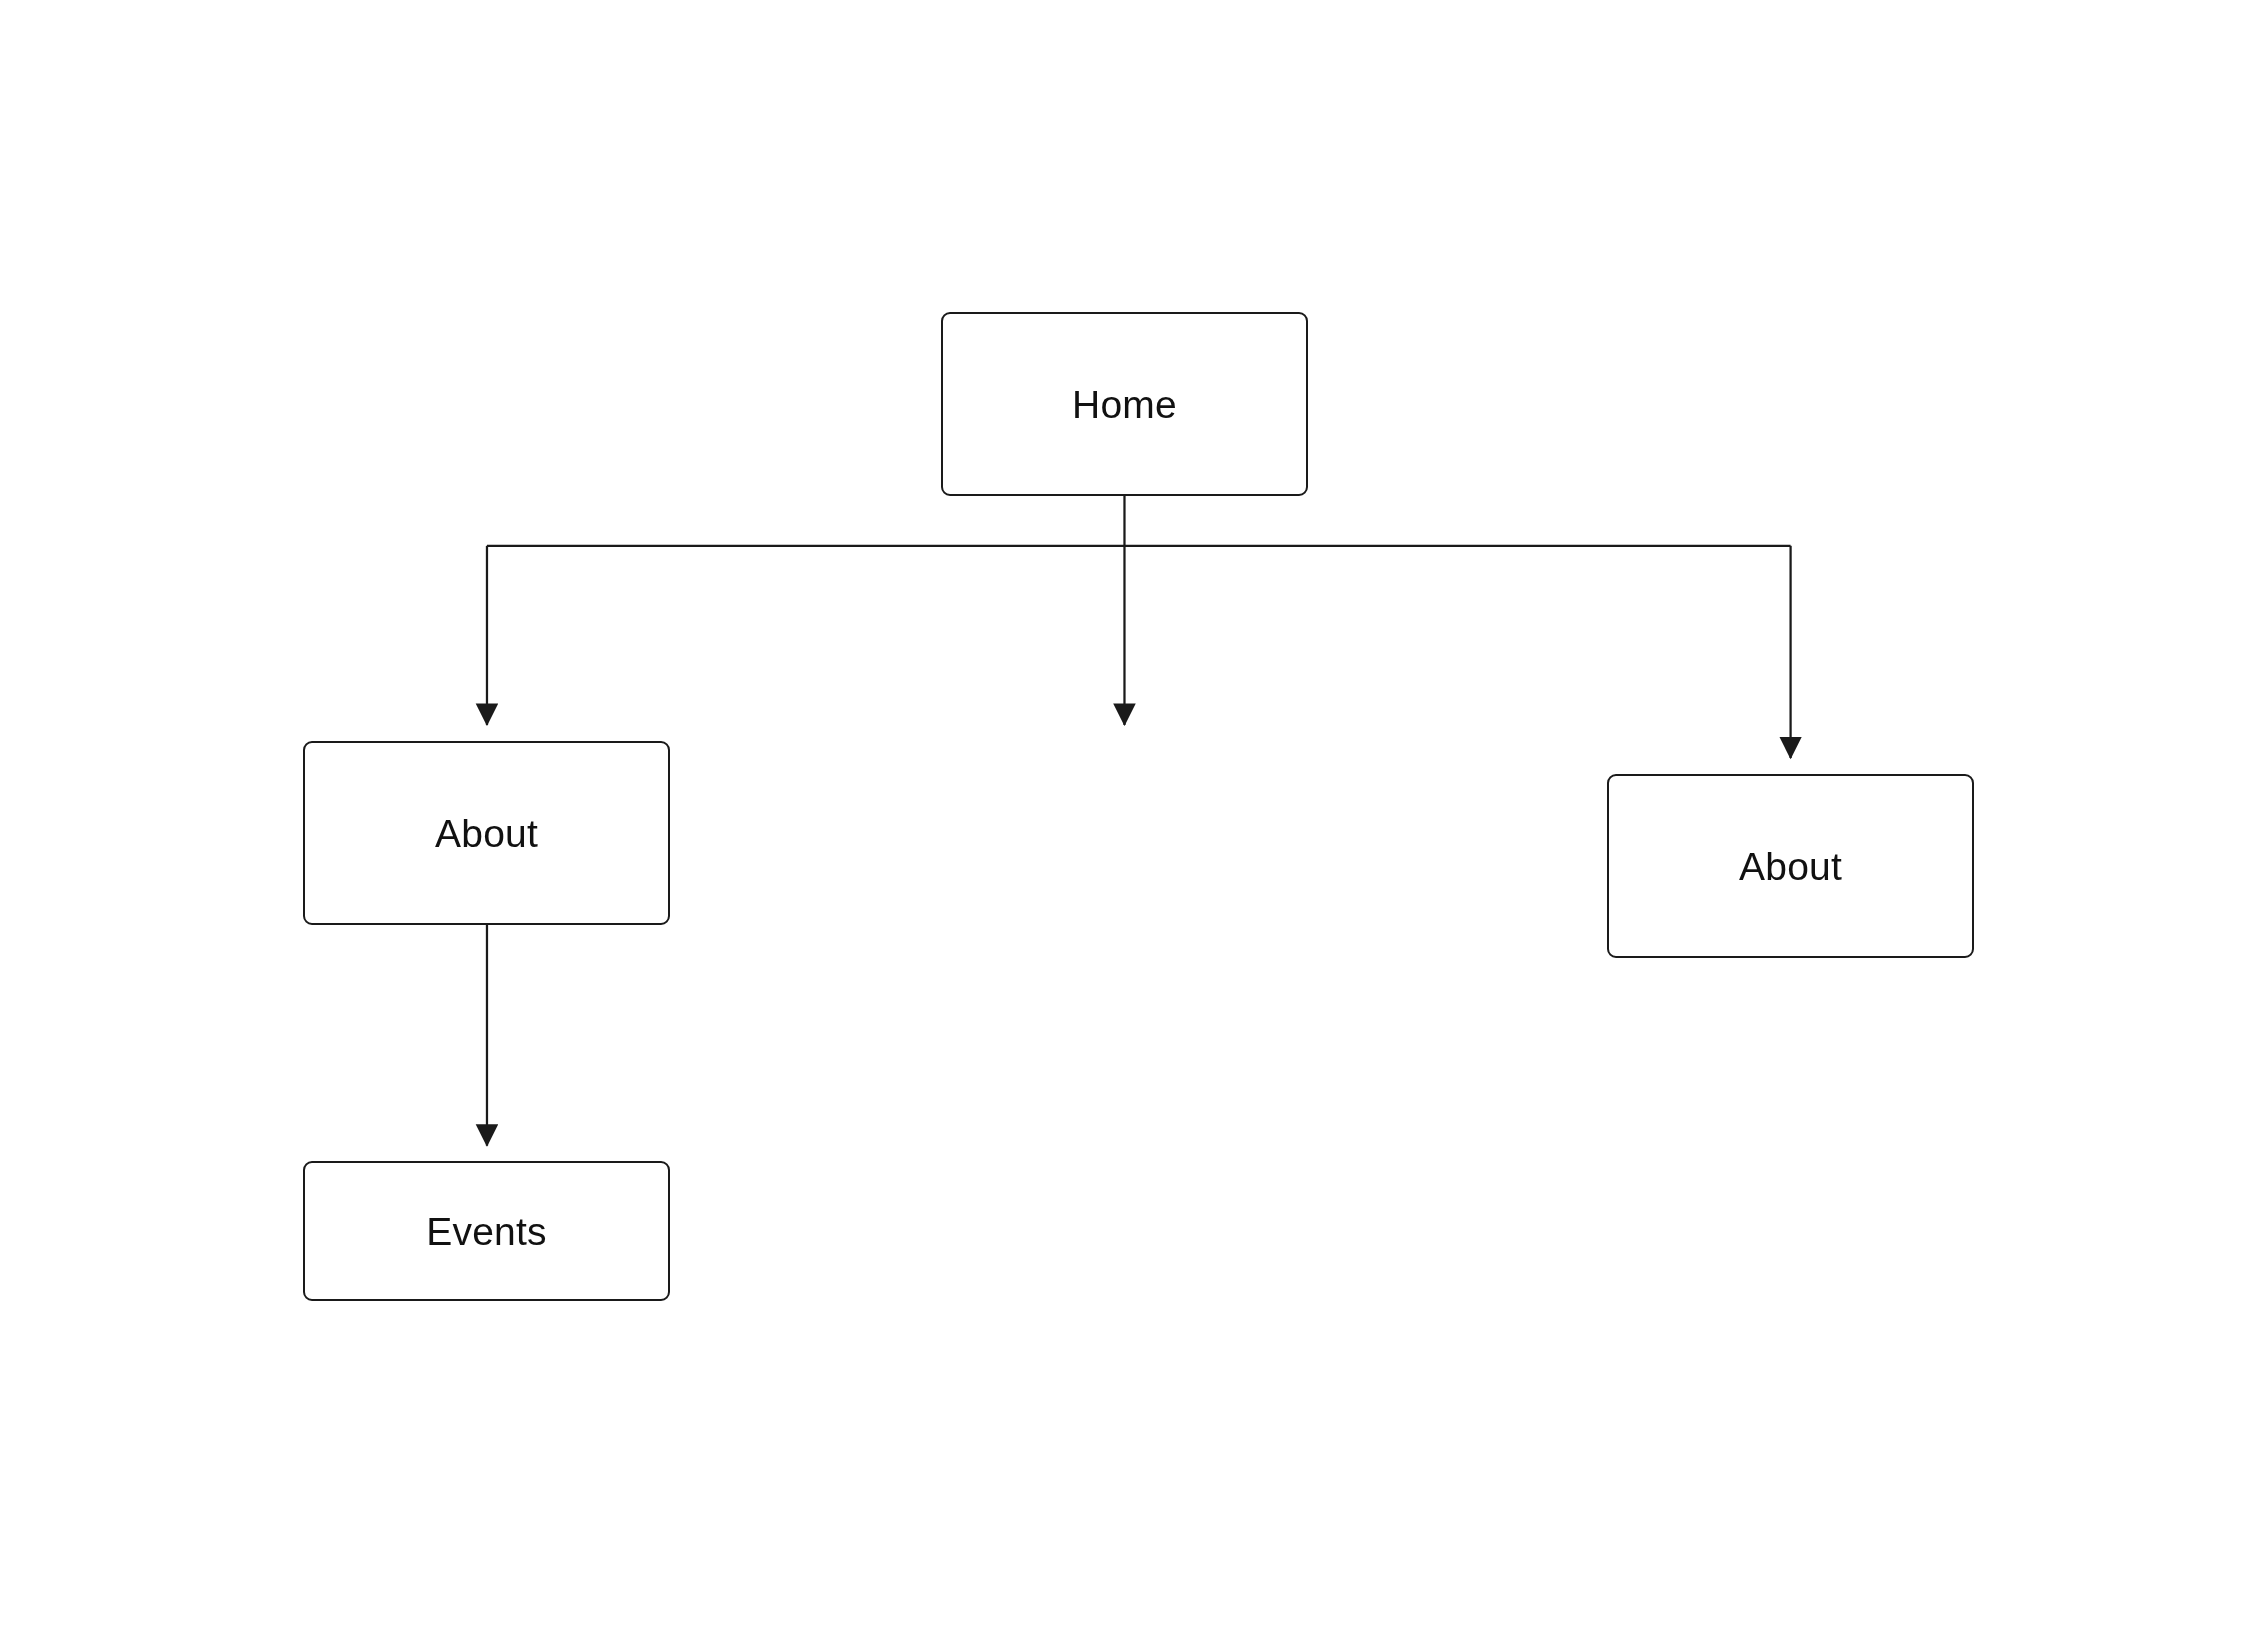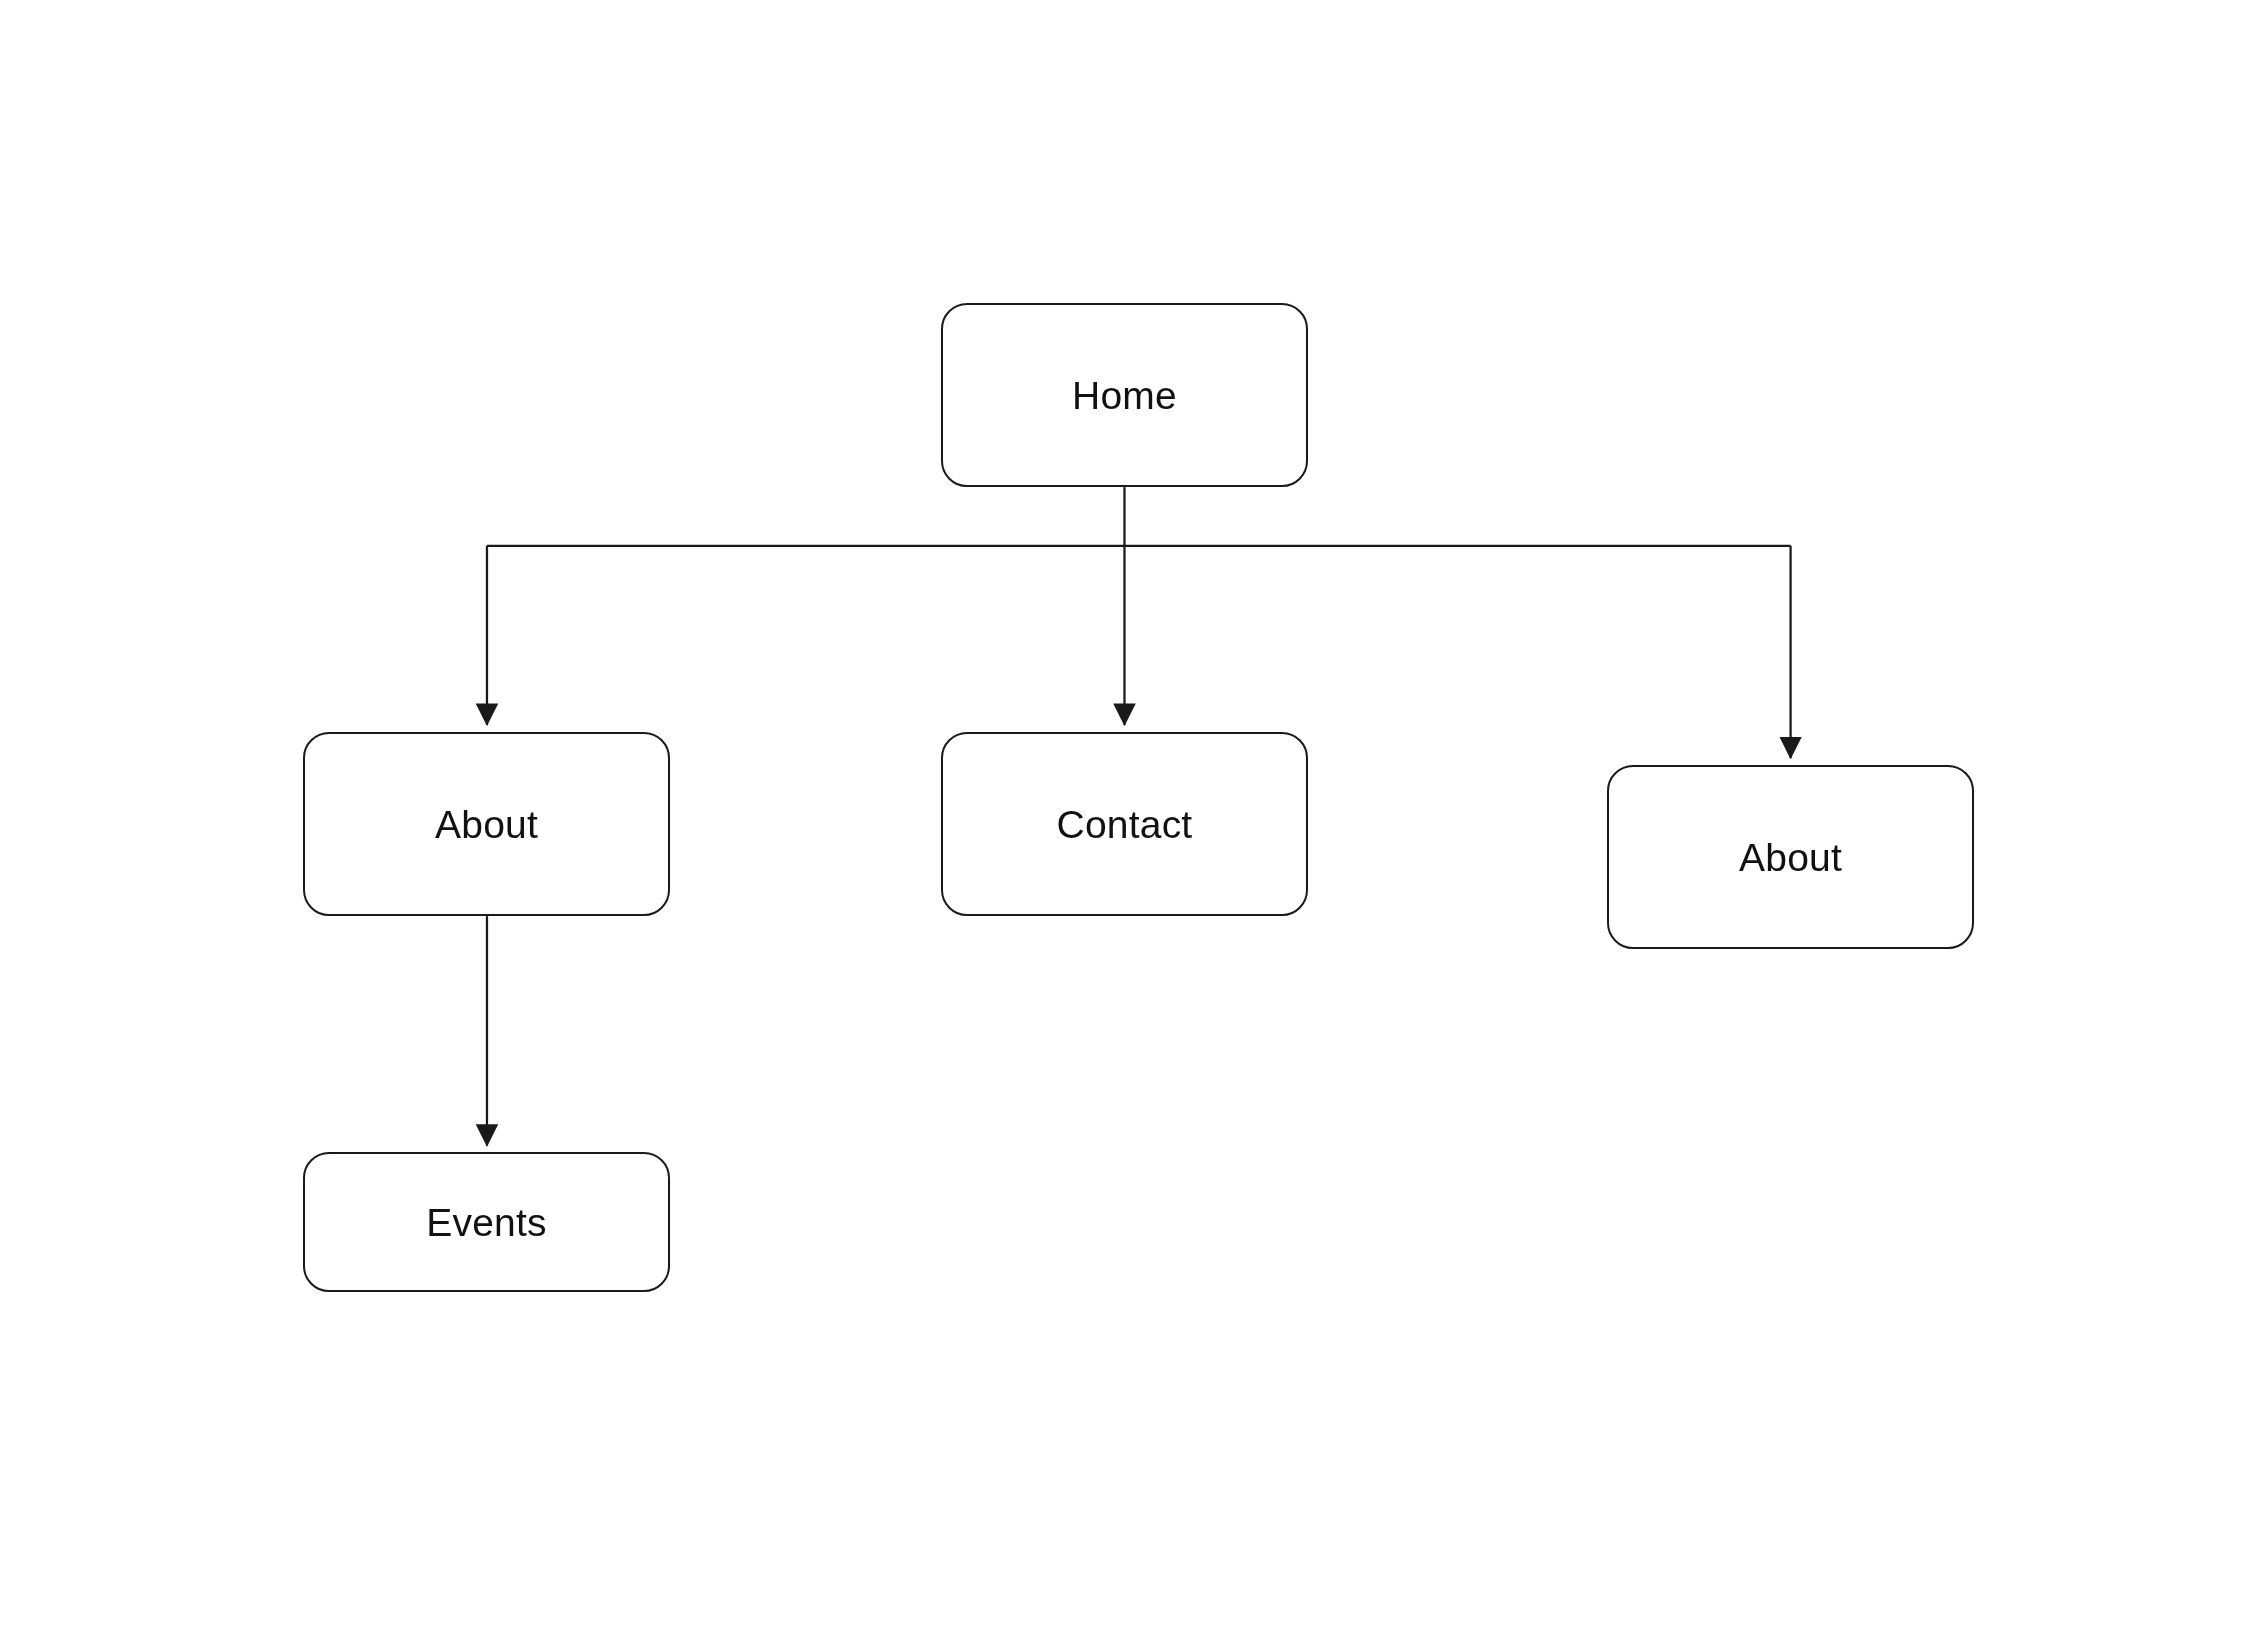--- a/index.html
+++ b/index.html
@@ -24,24 +24,25 @@
     left: 0;
     top: 0;
     width: 2261px;
     height: 1629px;
   }
   .node {
     position: absolute;
     box-sizing: border-box;
     background: #ffffff;
     border: 2.3px solid #1a1a1a;
-    border-radius: 26px;
+    border-radius: 9px;
     display: flex;
     align-items: center;
     justify-content: center;
+    margin-top: 9px;
   }
   .node-label {
     font-family: "Liberation Sans", sans-serif;
     font-size: 39px;
     line-height: 1;
     color: #111111;
     letter-spacing: 0.2px;
     white-space: nowrap;
   }
 </style>
@@ -71,23 +72,20 @@
   </svg>
 
   <div class="node" style="left:941px; top:303px; width:367px; height:184px;">
     <span class="node-label">Home</span>
   </div>
 
   <div class="node" style="left:303px; top:732px; width:367px; height:184px;">
     <span class="node-label">About</span>
   </div>
 
-  <div class="node" style="left:941px; top:732px; width:367px; height:184px;">
-    <span class="node-label">Contact</span>
-  </div>
 
   <div class="node" style="left:1607px; top:765px; width:367px; height:184px;">
     <span class="node-label">About</span>
   </div>
 
   <div class="node" style="left:303px; top:1152px; width:367px; height:140px;">
     <span class="node-label">Events</span>
   </div>
 
 </div>

